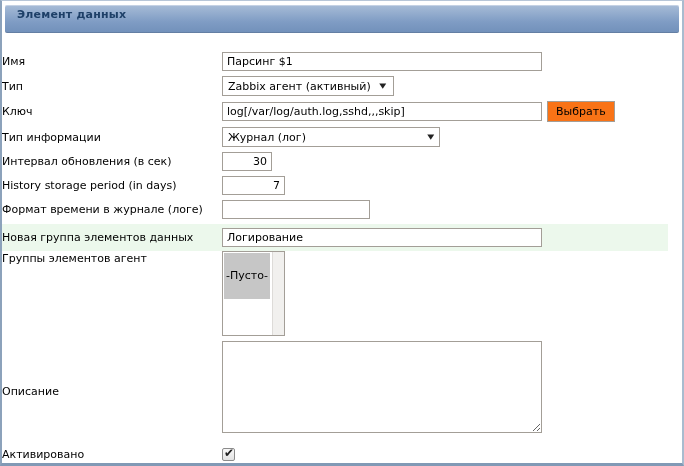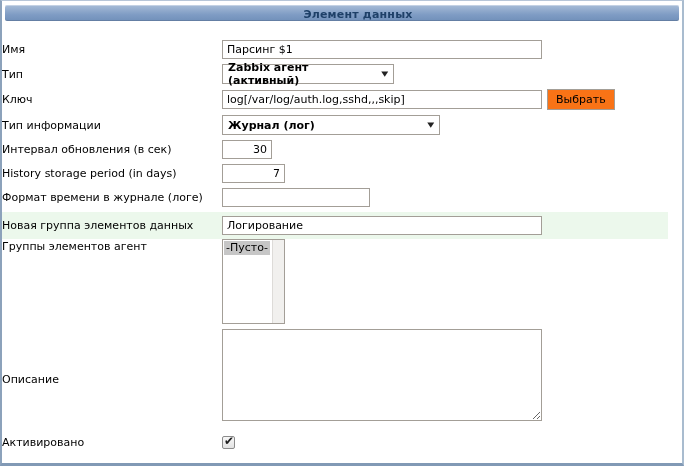--- a/index.html
+++ b/index.html
@@ -7,26 +7,25 @@
   body { font-family:"DejaVu Sans","Liberation Sans",sans-serif; font-size:11px; color:#111; }
 
   .page {
     position:relative; width:684px; height:466px; background:#fff;
     border-top:1px solid #b7c6d8; border-right:2px solid #a9bccf;
     border-left:2px solid #8ca2bb; border-bottom:3px solid #8199b5;
     overflow:hidden;
   }
 
   .titlebar {
-    margin:4px 3px 0 3px; height:16px; border-radius:2px;
+    margin:4px 3px 0 3px; height:28px; border-radius:2px;
     background:linear-gradient(#a7bcd7, #7f9cc4 60%, #7190ba);
     box-shadow:inset 0 1px 0 rgba(255,255,255,.35), inset 0 -1px 0 rgba(0,0,0,.12);
-    color:#1e4068; font-weight:bold; line-height:20px; padding-left:32px;
+    color:#1e4068; font-weight:bold; line-height:20px; padding-left:12px;
     letter-spacing:.2px;
-    text-align:center;
   }
 
   .form { padding-top:19px; }
 
   .row { display:flex; align-items:center; margin:0 14px 5px 0; min-height:18px; }
   .row.top { align-items:flex-start; }
   .lbl { width:216px; text-align:left; flex:none; color:#000; line-height:15px; }
   .fld { padding-left:4px; display:flex; align-items:center; gap:5px; flex:1; }
 
   .row.highlight { background:#ecf8ec; padding:4px 0; margin-bottom:0; }
@@ -35,37 +34,37 @@
     border:1px solid #a39e97; background:#fff; font:11px "DejaVu Sans","Liberation Sans",sans-serif;
     height:19px; padding:1px 4px; color:#000; outline:none;
   }
   .w320 { width:320px; }
   .num30 { width:50px; text-align:right; padding-right:8px; }
   .num7  { width:63px; text-align:right; padding-right:12px; }
   .w148 { width:148px; }
 
   .select {
     display:inline-flex; align-items:center; height:20px; background:#fff;
-    border:1px solid #a39e97; padding:0 6px 0 5px; color:#000; cursor:default;font-weight:bold;
+    border:1px solid #a39e97; padding:0 6px 0 5px; color:#000; cursor:default;
   }
   .select .arr { font-size:7px; color:#222; margin-left:9px; transform:scaleX(1.3); }
   .select.fit { width:172px; }
   .select.spread { width:218px; justify-content:space-between; }
 
   .btn {
     height:21px; border:1px solid #a39e97; background:#f97316; padding:0 8px;
     font:11px "DejaVu Sans","Liberation Sans",sans-serif; color:#000; cursor:pointer;
   }
 
   .listbox {
     position:relative; width:63px; height:85px; border:1px solid #a39e97;
     background:#fff; overflow:hidden;
   }
   .listbox .opt {
-    display:inline-block; background:#c6c6c6; color:#000; padding:0 2px;
+    display:inline-block; background:#c6c6c6; color:#000; padding:16px 2px;
     margin:1px 8px 0 1px; line-height:14px; max-width:48px; white-space:nowrap;
   }
   .listbox .sb {
     position:absolute; top:0; right:0; bottom:0; width:12px;
     background:#f1f0ee; border-left:1px solid #dddbd8;
   }
 
   textarea.txt { width:320px; height:92px; resize:both; }
 
   .cb {

